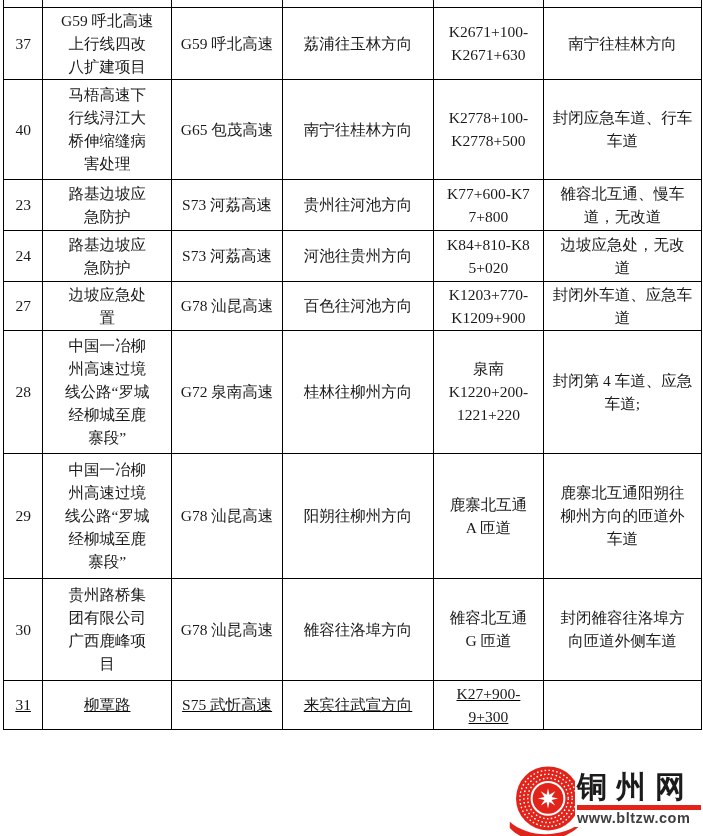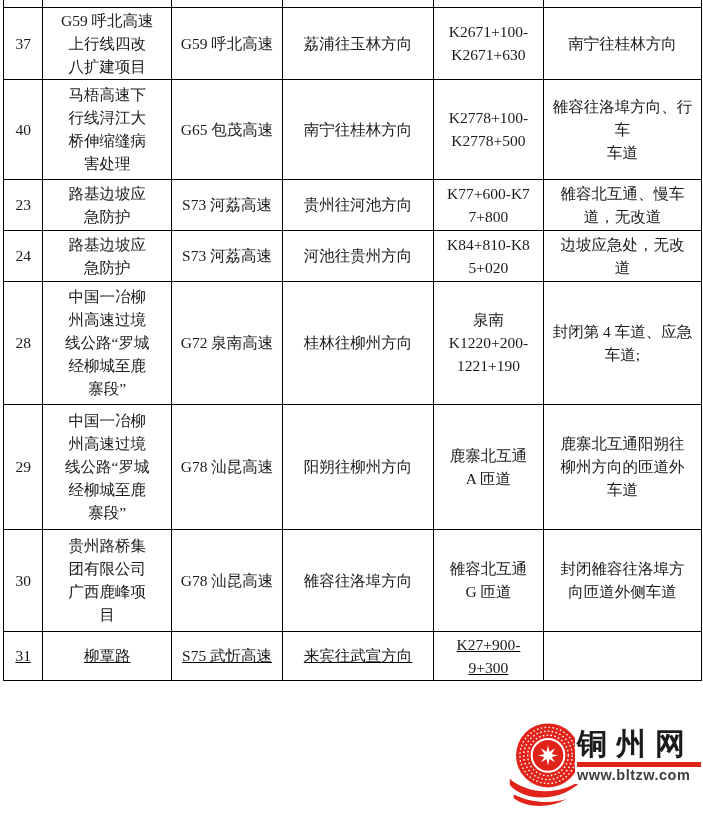--- a/index.html
+++ b/index.html
@@ -20,21 +20,21 @@
     font-size:15.5px;line-height:23px;color:#1a1a1a;
     white-space:pre-line;padding:1px 3px;overflow:hidden;
   }
   tr.partial{height:7px;}
   tr.partial td{border-top:none;padding:0;}
   table.tbl tr:last-child td{border-bottom:1px solid #000;}
   .c0{width:39px}.c1{width:128px}.c2{width:110px}.c3{width:150px}.c4{width:109px}.c5{width:157px}
 
   
   .watermark{
-    position:absolute;left:503px;top:707px;width:200px;height:86px;
+    position:absolute;left:503px;top:750px;width:200px;height:86px;
     z-index:5;
   }
   .seal{
     position:absolute;left:6px;top:14px;width:78px;height:86px;
   }
   .wm-block{
     position:absolute;left:72px;top:20px;width:130px;
     background:#ffffff;padding-left:2px;
   }
   .wm-name{
@@ -88,21 +88,21 @@
         <tr style="height: 100px;">
           <td>40</td>
           <td>马梧高速下
 行线浔江大
 桥伸缩缝病
 害处理</td>
           <td>G65 包茂高速</td>
           <td>南宁往桂林方向</td>
           <td>K2778+100-
 K2778+500</td>
-          <td>雒容往洛埠方向、行车
+          <td>封闭应急车道、行车
 车道</td>
         </tr>
         <tr style="height: 51px;">
           <td>23</td>
           <td>路基边坡应
 急防护</td>
           <td>S73 河荔高速</td>
           <td>贵州往河池方向</td>
           <td>K77+600-K7
 7+800</td>
@@ -111,34 +111,45 @@
         </tr>
         <tr style="height: 51px;">
           <td>24</td>
           <td>路基边坡应
 急防护</td>
           <td>S73 河荔高速</td>
           <td>河池往贵州方向</td>
           <td>K84+810-K8
 5+020</td>
           <td>边坡应急处，无改
+道</td>
+        </tr>
+        <tr style="height: 47px;">
+          <td>27</td>
+          <td>边坡应急处
+置</td>
+          <td>G78 汕昆高速</td>
+          <td>百色往河池方向</td>
+          <td>K1203+770-
+K1209+900</td>
+          <td>封闭外车道、应急车
 道</td>
         </tr>
         <tr style="height: 123px;">
           <td>28</td>
           <td>中国一冶柳
 州高速过境
 线公路“罗城
 经柳城至鹿
 寨段”</td>
           <td>G72 泉南高速</td>
           <td>桂林往柳州方向</td>
           <td>泉南
 K1220+200-
-1221+190</td>
+1221+220</td>
           <td>封闭第 4 车道、应急
 车道;</td>
         </tr>
         <tr style="height: 125px;">
           <td>29</td>
           <td>中国一冶柳
 州高速过境
 线公路“罗城
 经柳城至鹿
 寨段”</td>

